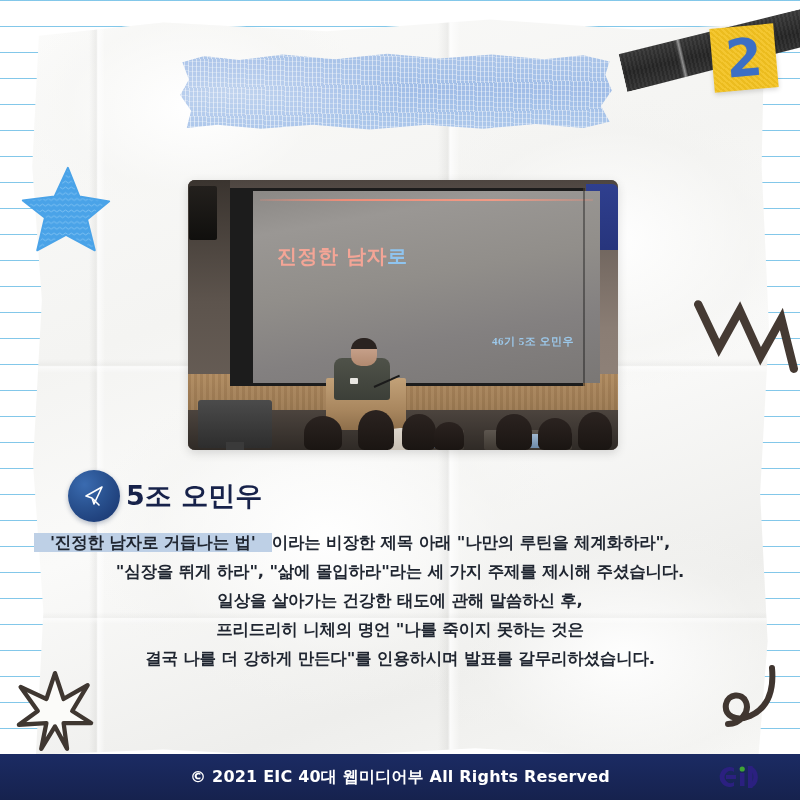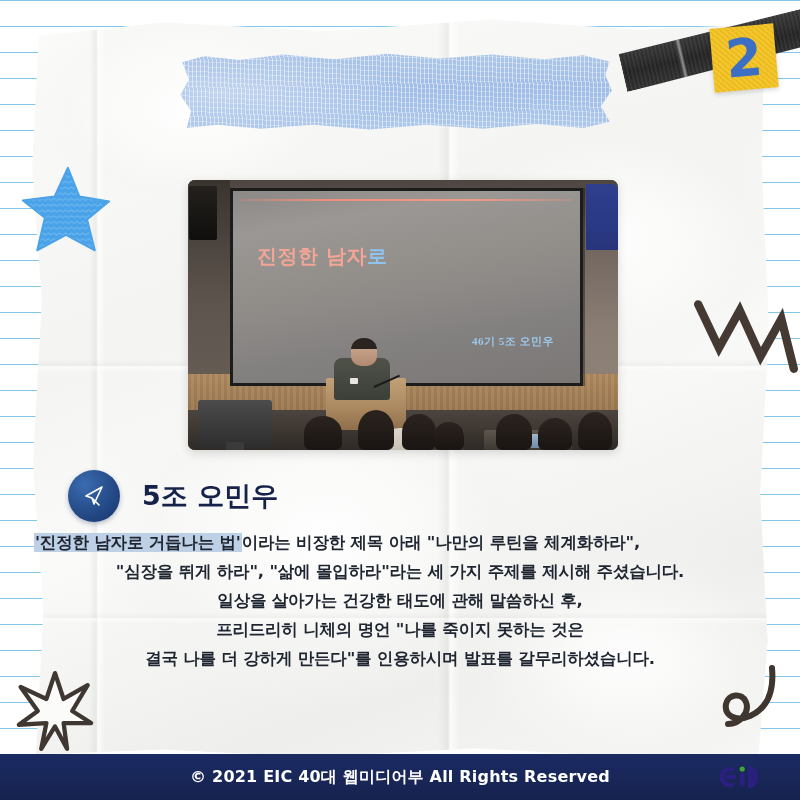--- a/index.html
+++ b/index.html
@@ -220,20 +220,21 @@
     left: 42px; top: 8px; width: 353px; height: 198px;
     background: #1c1c1c;
     padding: 3px;
     box-sizing: border-box;
   }
   .screen {
     position: relative;
     width: 100%; height: 100%;
     background: linear-gradient(170deg, #8b8885 0%, #9a9794 18%, #918e8a 45%, #838080 72%, #7a7775 100%);
     overflow: hidden;
+    margin-left: 20px;
   }
   .screen-accent {
     position: absolute;
     left: 2%; right: 2%; top: 8px; height: 2px;
     background: linear-gradient(90deg, rgba(240,140,120,0.2), #ef8d78 25%, #f09a85 70%, rgba(240,140,120,0.25));
   }
   .slide-line1, .slide-line2 {
     position: absolute;
     left: 24px;
     font-family: "DejaVu Sans", sans-serif;
@@ -331,21 +332,20 @@
     border-radius: 40% 40% 6% 6%;
   }
 
   
   .name-row {
     position: absolute;
     left: 68px;
     top: 470px;
     display: flex;
     align-items: center;
-    gap: 16px;
   }
   .name-circle {
     width: 52px; height: 52px;
     border-radius: 50%;
     background: radial-gradient(circle at 32% 28%, #3a6bb0 0%, #29518f 45%, #17326b 100%);
     display: flex;
     align-items: center;
     justify-content: center;
     box-shadow: 0 2px 5px rgba(20,40,80,0.3);
   }
@@ -377,21 +377,21 @@
     font-weight: 700;
     font-size: 16.5px;
     line-height: 29px;
     color: #1f2530;
     letter-spacing: -0.2px;
   }
   .body-text .line { display: block; white-space: nowrap; }
   .body-text .line:first-child { text-align: left; }
   .hl {
     background: #bed0e6;
-    padding: 0 1px;
+    padding: 0 16px;
   }
 
   
   .footer {
     position: absolute;
     left: 0; right: 0; bottom: 0;
     height: 46px;
     background: linear-gradient(180deg, #1b2b63, #16224e);
     display: flex;
     align-items: center;

